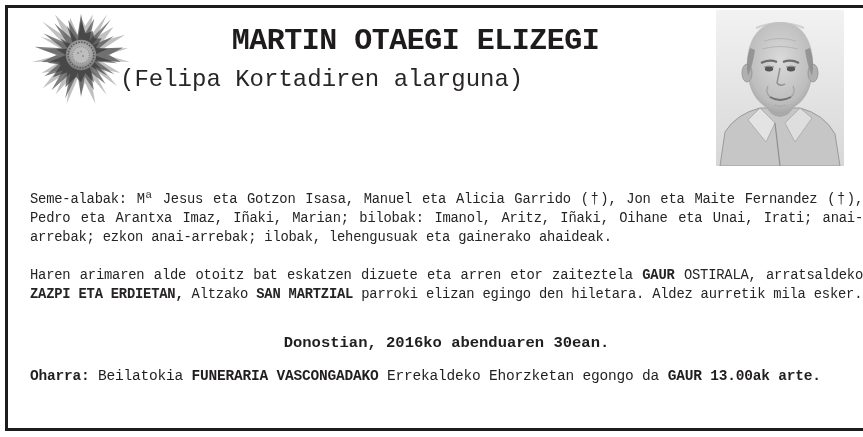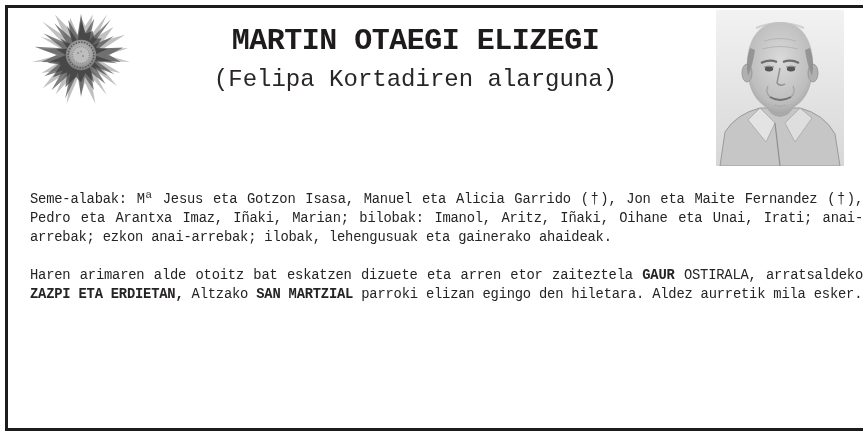--- a/index.html
+++ b/index.html
@@ -34,21 +34,21 @@
     left: 120px; right: 180px; top: 24px;
     text-align: center;
     font-size: 30px;
     font-weight: 700;
     letter-spacing: -0.5px;
     color: #1e1b1c;
   }
   .subtitle {
     position: absolute;
     left: 120px; right: 180px; top: 66px;
-    text-align: center;
+    text-align: left;
     font-size: 24px;
     font-weight: 400;
     color: #2a2627;
   }
   .motto {
     position: absolute;
     left: 120px; right: 180px; top: 101px;
     text-align: center;
     font-size: 14px;
     color: #2a2627;
@@ -168,13 +168,15 @@
       <path d="M58,95 Q64,98 70,95" stroke="#a8a8a8" stroke-width="1" fill="none"></path>
     </svg>
   </div>
 
   <div class="title">MARTIN OTAEGI ELIZEGI</div>
   <div class="subtitle">(Felipa Kortadiren alarguna)</div>
 
   <div class="para para-funeral"><span>Haren arimaren alde otoitz bat eskatzen dizuete eta arren etor zaiteztela </span><span class="b">GAUR</span><span> OSTIRALA, arratsaldeko </span><span class="b">ZAZPI ETA ERDIETAN,</span><span> Altzako </span><span class="b">SAN MARTZIAL</span><span> parroki elizan egingo den hiletara. Aldez aurretik mila esker.</span></div>
   <div class="para para-family"><span>Seme-alabak: Mª Jesus eta Gotzon Isasa, Manuel eta Alicia Garrido (†), Jon eta Maite Fernandez (†), Pedro eta Arantxa Imaz, Iñaki, Marian; bilobak: Imanol, Aritz, Iñaki, Oihane eta Unai, Irati; anai-arrebak; ezkon anai-arrebak; ilobak, lehengusuak eta gainerako ahaideak.</span></div>
 
+  <div class="dateline">Donostian, 2016ko abenduaren 30ean.</div>
+  <div class="notice-line"><span class="b">Oharra:</span><span> Beilatokia </span><span class="b">FUNERARIA VASCONGADAKO</span><span> Errekaldeko Ehorzketan egongo da </span><span class="b">GAUR 13.00ak arte.</span></div>
 </div>
 
 </body></html>

